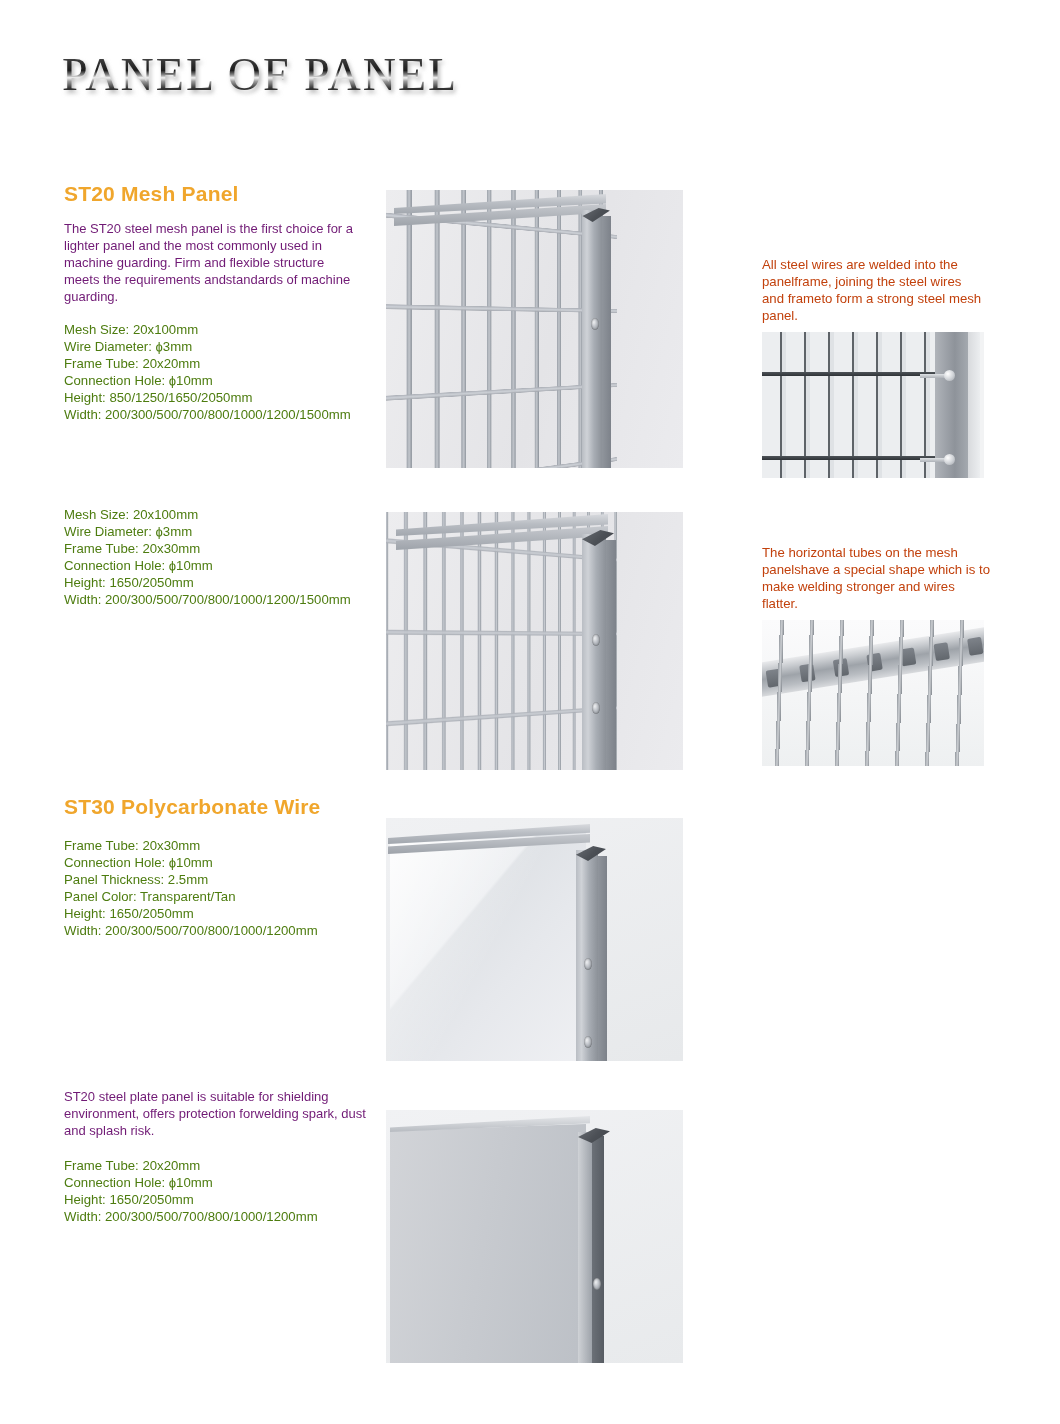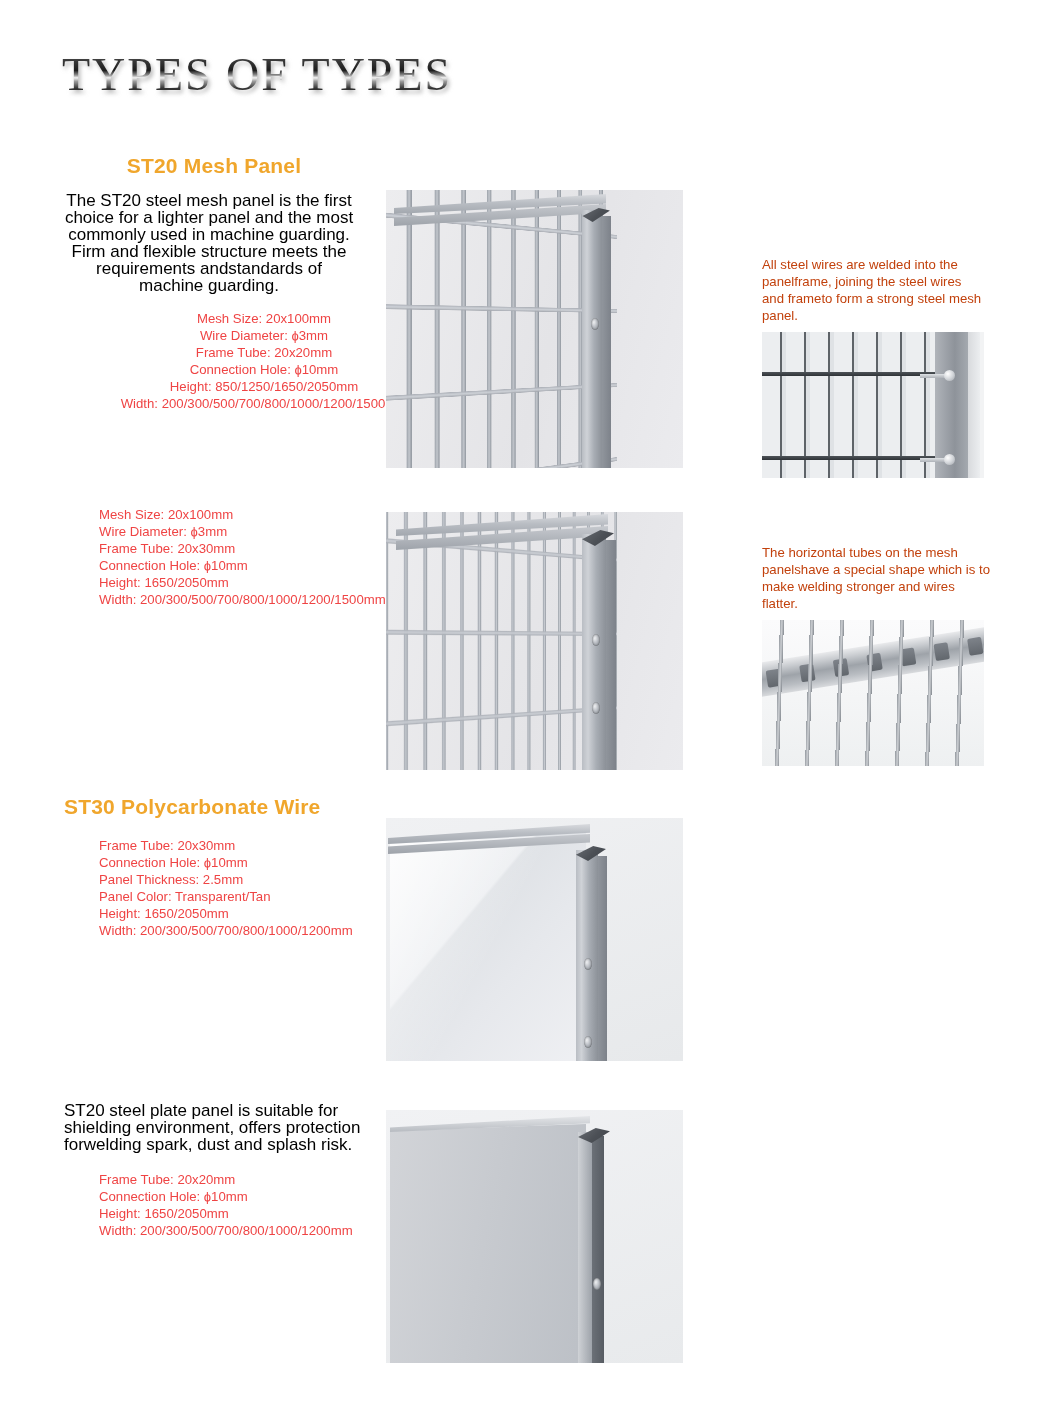--- a/index.html
+++ b/index.html
@@ -46,32 +46,31 @@
 
   .sec-heading {
     font-size: 21px;
     font-weight: bold;
     color: #F0A62C;
     letter-spacing: 0.2px;
     white-space: nowrap;
   }
 
   .sec-desc {
-    font-size: 17px;
+    font-size: 13px;
     line-height: 17px;
-    color: #000000;
+    color: #701a75;
     font-weight: 500;
   }
 
   .sec-specs {
     font-size: 13.2px;
     line-height: 17px;
-    color: #ef4444;
+    color: #4d7c0f;
     white-space: pre-line;
-    margin-left: 35px;
   }
 
   
   .img-box {
     position: absolute;
     background: #e8e8ea;
     overflow: hidden;
   }
 
   
@@ -272,23 +271,23 @@
   .side-caption {
     position: absolute;
     font-size: 13.2px;
     line-height: 17px;
     color: #c2410c;
   }
 </style>
 </head>
 <body>
 
-<div class="page-title">TYPES OF TYPES</div>
-
-<div class="section" style="left:64px; top:154px; width:300px;text-align:center;">
+<div class="page-title">PANEL OF PANEL</div>
+
+<div class="section" style="left:64px; top:182px; width:300px;">
   <div class="sec-heading">ST20 Mesh Panel</div>
   <div class="sec-desc" style="margin-top:14px; width:290px;">The ST20 steel mesh panel is the first choice for a lighter panel and the most commonly used in machine guarding. Firm and flexible structure meets the requirements andstandards of machine guarding.</div>
   <div class="sec-specs" style="margin-top:16px; width:330px;">Mesh Size: 20x100mm
 Wire Diameter: ɸ3mm
 Frame Tube: 20x20mm
 Connection Hole: ɸ10mm
 Height: 850/1250/1650/2050mm
 Width: 200/300/500/700/800/1000/1200/1500mm</div>
 </div>
 
@@ -400,21 +399,21 @@
     <div class="frame-post" style="left:190px; top:32px; width:22px; height:211px;"></div>
     <div class="frame-post-side" style="left:212px; top:38px; width:9px; height:205px;"></div>
     <div class="post-cap" style="left:188px; top:28px; width:32px; height:15px;
                 clip-path: polygon(6% 58%, 60% 0, 100% 20%, 44% 100%);"></div>
     <div class="post-hole" style="left:198px; top:140px;"></div>
     <div class="post-hole" style="left:198px; top:218px;"></div>
   </div>
 </div>
 
 <div class="section" style="left:64px; top:1088px; width:320px;">
-  <div class="sec-desc" style="margin-top:14px; width:310px;">ST20 steel plate panel is suitable for shielding environment, offers protection forwelding spark, dust and splash risk.</div>
+  <div class="sec-desc" style="width:310px;">ST20 steel plate panel is suitable for shielding environment, offers protection forwelding spark, dust and splash risk.</div>
   <div class="sec-specs" style="margin-top:18px; width:330px;">Frame Tube: 20x20mm
 Connection Hole: ɸ10mm
 Height: 1650/2050mm
 Width: 200/300/500/700/800/1000/1200mm</div>
 </div>
 
 <div class="img-box" style="left:386px; top:1110px; width:297px; height:253px; background:#eceef0;">
   <div class="mesh-scene" style="background:linear-gradient(160deg,#f1f2f4 0%,#e8eaec 100%);">
 
     <div class="plate-face" style="left:4px; top:14px; width:196px; height:239px;

